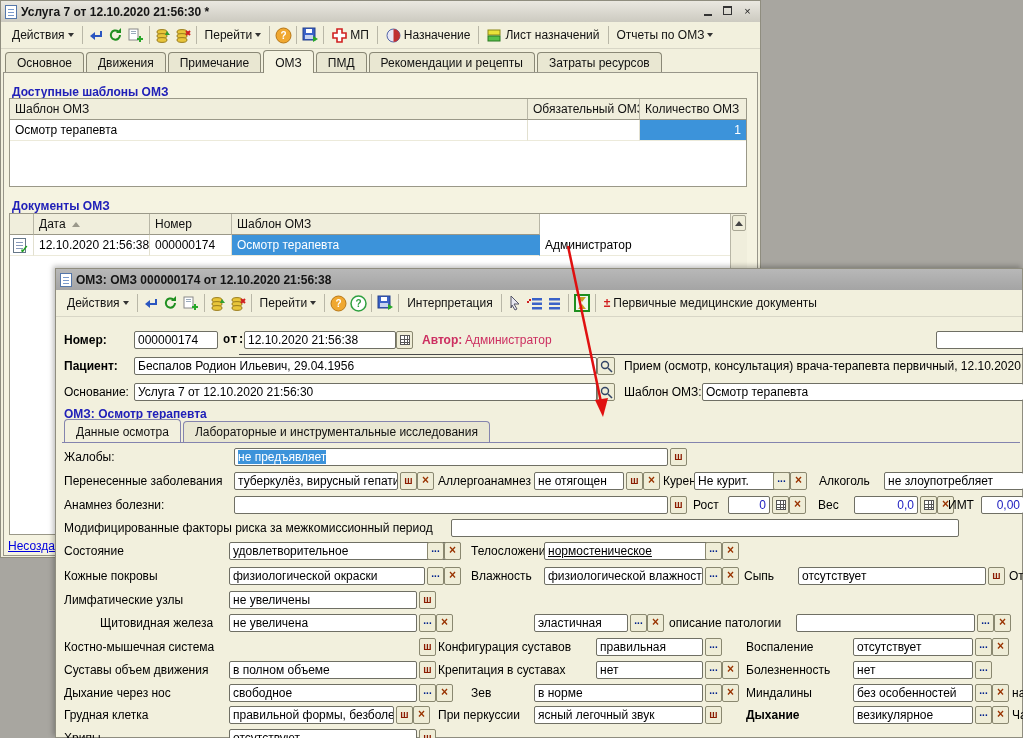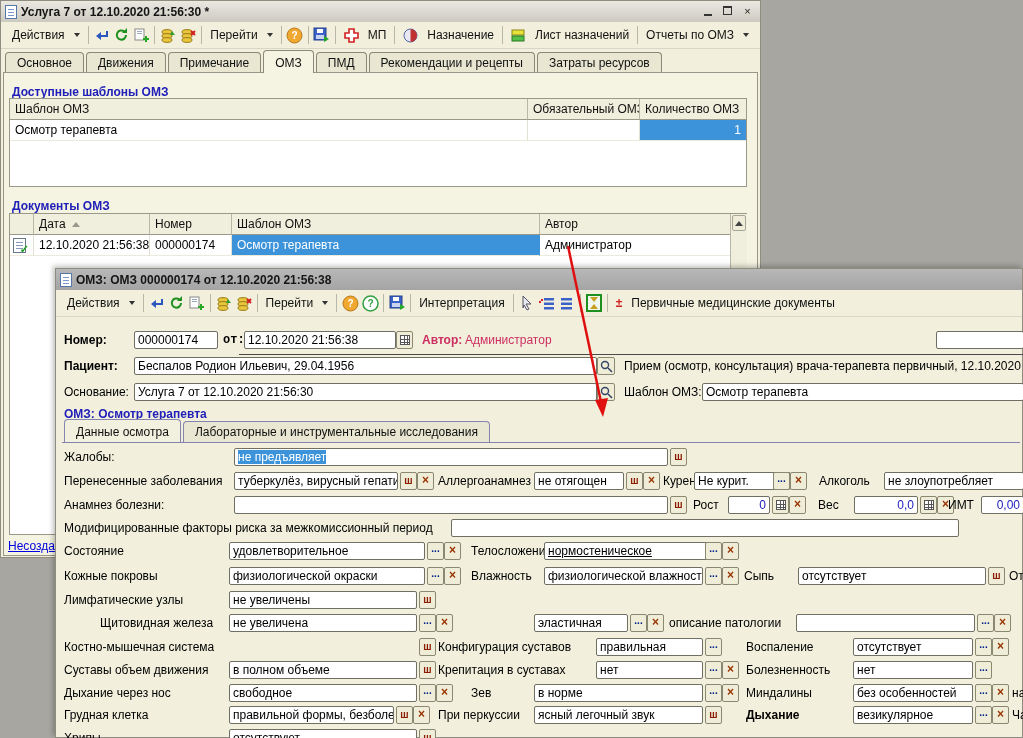--- a/index.html
+++ b/index.html
@@ -11,21 +11,21 @@
   .titlebar { position:absolute; left:0; top:0; right:0; height:21px; display:flex; align-items:center; padding:0 4px; }
   .titlebar .t { font-weight:bold; font-size:12px; color:#151515; margin-left:4px; white-space:nowrap; }
   .bg-title { background:linear-gradient(#EAE8E1,#CCCAC0); }
   .fg-title { background:linear-gradient(#B8B8B8,#A4A4A4); }
   .winctl { margin-left:auto; display:flex; align-items:center; gap:7px; padding-right:2px; }
   .winctl .c { width:13px; height:12px; text-align:center; line-height:11px; font-size:11px; color:#222; }
   .minbar { display:inline-block; width:8px; height:2px; background:#333; margin-top:8px; }
   .maxbox { display:inline-block; width:9px; height:9px; border:1px solid #333; border-top:2px solid #333; }
 
   .toolbar { position:absolute; left:0; right:0; height:27px; display:flex; align-items:center; padding:0 6px; background:#F2F0DD; border-bottom:1px solid #D8D6C6; }
-  .tbtn { display:flex; align-items:center; gap:9px; padding:2px 5px; border-radius:2px; color:#111; white-space:nowrap;text-align:right; }
+  .tbtn { display:flex; align-items:center; gap:3px; padding:2px 5px; border-radius:2px; color:#111; white-space:nowrap;text-align:right; }
   .tico { display:flex; align-items:center; justify-content:center; width:20px; height:20px; }
   .sep { width:1px; height:18px; background:#B9B7A7; margin:0 3px; flex:none; }
   .dd-arrow { width:0; height:0; border-left:3px solid transparent; border-right:3px solid transparent; border-top:4px solid #333; display:inline-block; }
 
   .tabstrip { position:absolute; display:flex; align-items:flex-end; gap:2px; }
   .tab { border:1px solid #8A8876; border-bottom:none; border-radius:4px 4px 0 0; background:#E9E7D2; padding:3px 11px 3px; color:#111; white-space:nowrap; position:relative; }
   .tab.active { background:#F5F3E1; padding-top:5px; z-index:3; }
   .fg .tab { border-color:#8484AE; }
   .fg .tab.active { background:#F2F0DE; }
 
@@ -216,21 +216,20 @@
 
     <div class="sect-title" style="left:11px; top:198px;">Документы ОМЗ</div>
     <div class="tbl" style="left:8px; top:212px; width:738px; height:322px;">
       <div class="th" style="left:0; width:24px;"></div>
       <div class="th" style="left:24px; width:116px;">
           <span>Дата</span>
           <span class="sort-asc"></span>
         </div>
       <div class="th" style="left:140px; width:82px;">Номер</div>
       <div class="th" style="left:222px; width:308px;">Шаблон ОМЗ</div>
-      <div class="th" style="left:530px; width:190px; border-right:none;">Автор</div>
       <div class="td" style="left:0; top:21px; width:24px; padding:0 3px;">
           <span class="doccheck">
             <i></i>
             <i></i>
             <i></i>
             <span class="chk">✓</span>
           </span>
         </div>
       <div class="td" style="left:24px; top:21px; width:116px;">12.10.2020 21:56:38</div>
       <div class="td" style="left:140px; top:21px; width:82px;">000000174</div>
@@ -437,21 +436,21 @@
         <span class="gridglyph"></span>
       </div>
     <span class="fbtn xb" style="left:881px; top:227px;">×</span>
     <div class="lbl" style="left:892px; top:227px;">ИМТ</div>
     <div class="inp num" style="left:925px; top:227px; width:43px;"><span>0,00</span></div>
 
     <div class="lbl" style="left:8px; top:250px;">Модифицированные факторы риска за межкомиссионный период</div>
     <div class="inp" style="left:395px; top:250px; width:508px;"><span></span></div>
 
     <div class="lbl" style="left:8px; top:273px;">Состояние</div>
-    <div class="inp" style="left:173px; top:273px; width:196px;"><span>удовлетворительное</span></div>
+    <div class="inp" style="left:173px; top:273px; width:232px;"><span>удовлетворительное</span></div>
     <span class="fbtn dots" style="left:371px; top:273px;">...</span>
     <span class="fbtn xb" style="left:388px; top:273px;">×</span>
     <div class="lbl" style="left:415px; top:273px;">Телосложение</div>
     <div class="inp" style="left:488px; top:273px; width:174px;text-decoration:underline;"><span>нормостеническое</span></div>
     <span class="fbtn dots" style="left:649px; top:273px;">...</span>
     <span class="fbtn xb" style="left:666px; top:273px;">×</span>
 
     <div class="lbl" style="left:8px; top:298px;">Кожные покровы</div>
     <div class="inp" style="left:173px; top:298px; width:196px;"><span>физиологической окраски</span></div>
     <span class="fbtn dots" style="left:371px; top:298px;">...</span>

